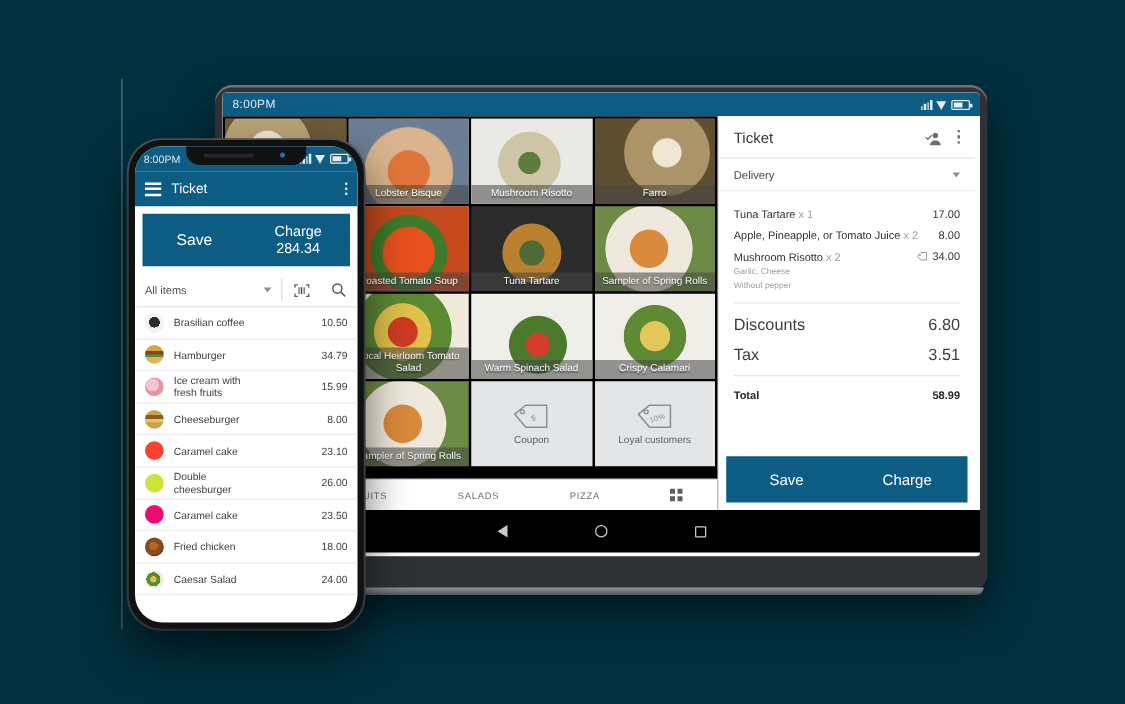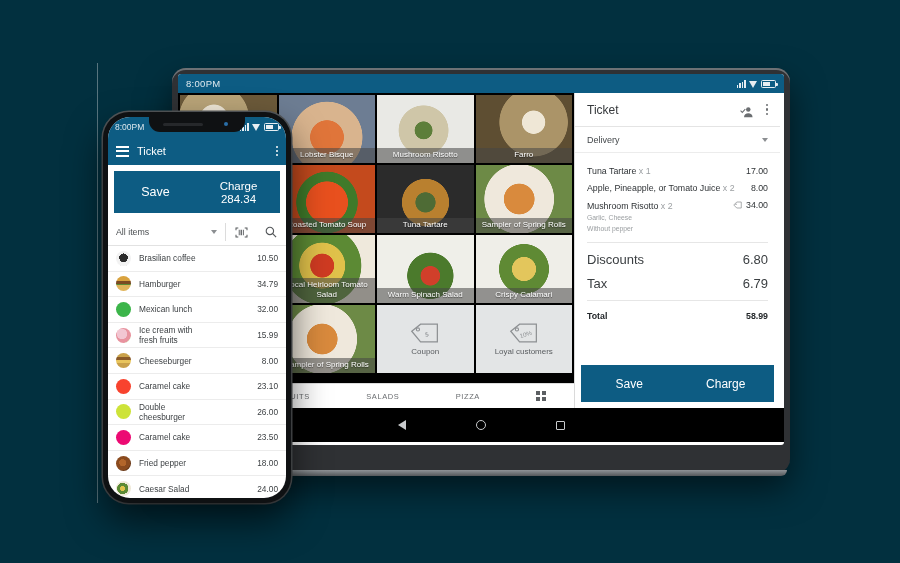--- a/index.html
+++ b/index.html
@@ -343,21 +343,21 @@
                 <div class="tmods">Garlic, Cheese</div>
                 <div class="tmods">Without pepper</div>
               </div>
               <div class="tsep"></div>
               <div class="trow2">
                 <span>Discounts</span>
                 <span>6.80</span>
               </div>
               <div class="trow2">
                 <span>Tax</span>
-                <span>6.79</span>
+                <span>3.51</span>
               </div>
               <div class="tsep"></div>
               <div class="ttotal">
                 <span>Total</span>
                 <span>58.99</span>
               </div>
             </div>
 
           <div id="ticket-spacer"></div>
 
@@ -452,25 +452,20 @@
             <span class="pav av-coffee"></span>
             <span class="plname">Brasilian coffee</span>
             <span class="plprice">10.50</span>
           </div>
           <div class="plrow">
             <span class="pav av-burger"></span>
             <span class="plname">Hamburger</span>
             <span class="plprice">34.79</span>
           </div>
           <div class="plrow">
-            <span class="pav " style="background: rgb(60, 181, 74);"></span>
-            <span class="plname">Mexican lunch</span>
-            <span class="plprice">32.00</span>
-          </div>
-          <div class="plrow">
             <span class="pav av-ice"></span>
             <span class="plname">Ice cream with fresh fruits</span>
             <span class="plprice">15.99</span>
           </div>
           <div class="plrow">
             <span class="pav av-cheese"></span>
             <span class="plname">Cheeseburger</span>
             <span class="plprice">8.00</span>
           </div>
           <div class="plrow">
@@ -483,21 +478,21 @@
             <span class="plname">Double cheesburger</span>
             <span class="plprice">26.00</span>
           </div>
           <div class="plrow">
             <span class="pav " style="background: rgb(236, 10, 115);"></span>
             <span class="plname">Caramel cake</span>
             <span class="plprice">23.50</span>
           </div>
           <div class="plrow">
             <span class="pav av-chick"></span>
-            <span class="plname">Fried pepper</span>
+            <span class="plname">Fried chicken</span>
             <span class="plprice">18.00</span>
           </div>
           <div class="plrow">
             <span class="pav av-salad"></span>
             <span class="plname">Caesar Salad</span>
             <span class="plprice">24.00</span>
           </div>
         </div>
     </div>
   </div>

